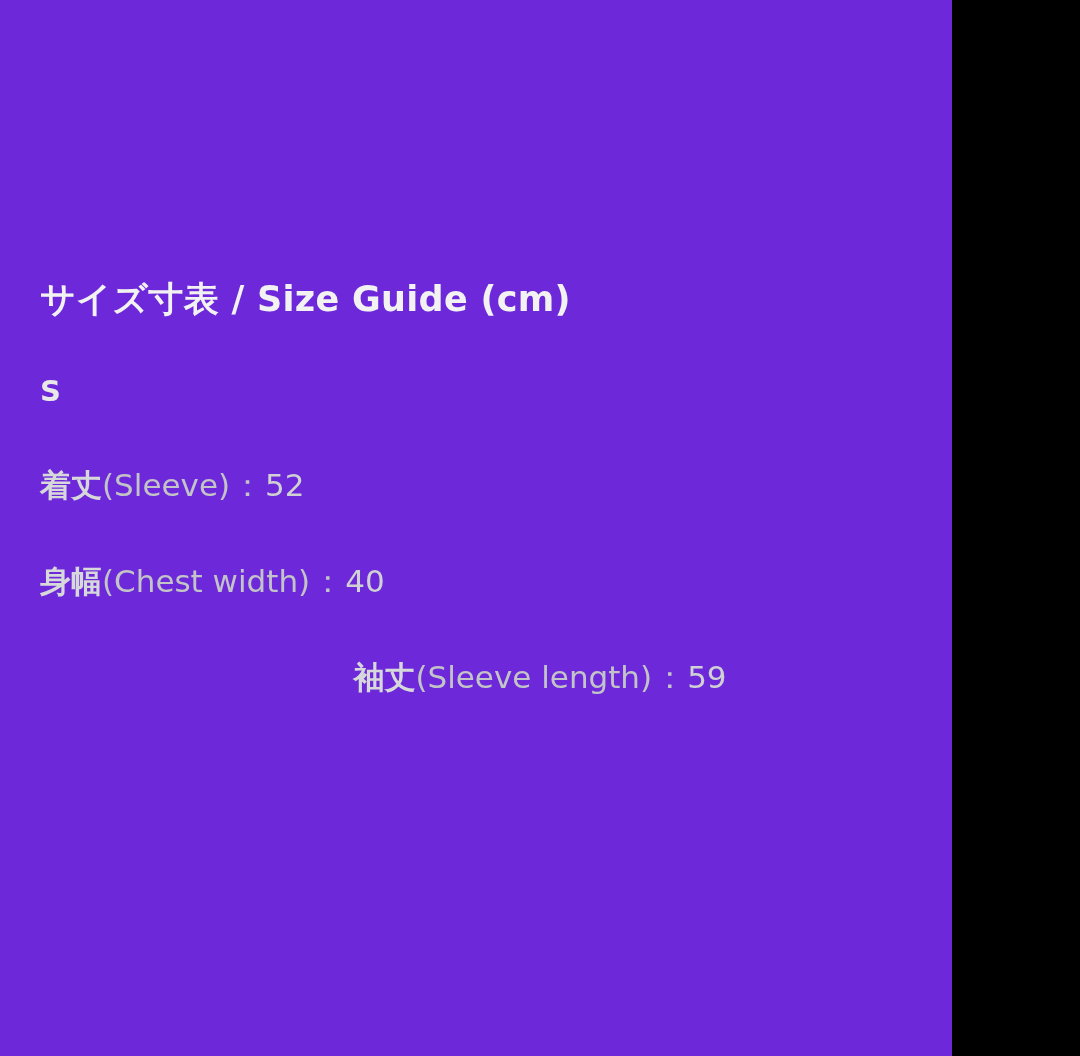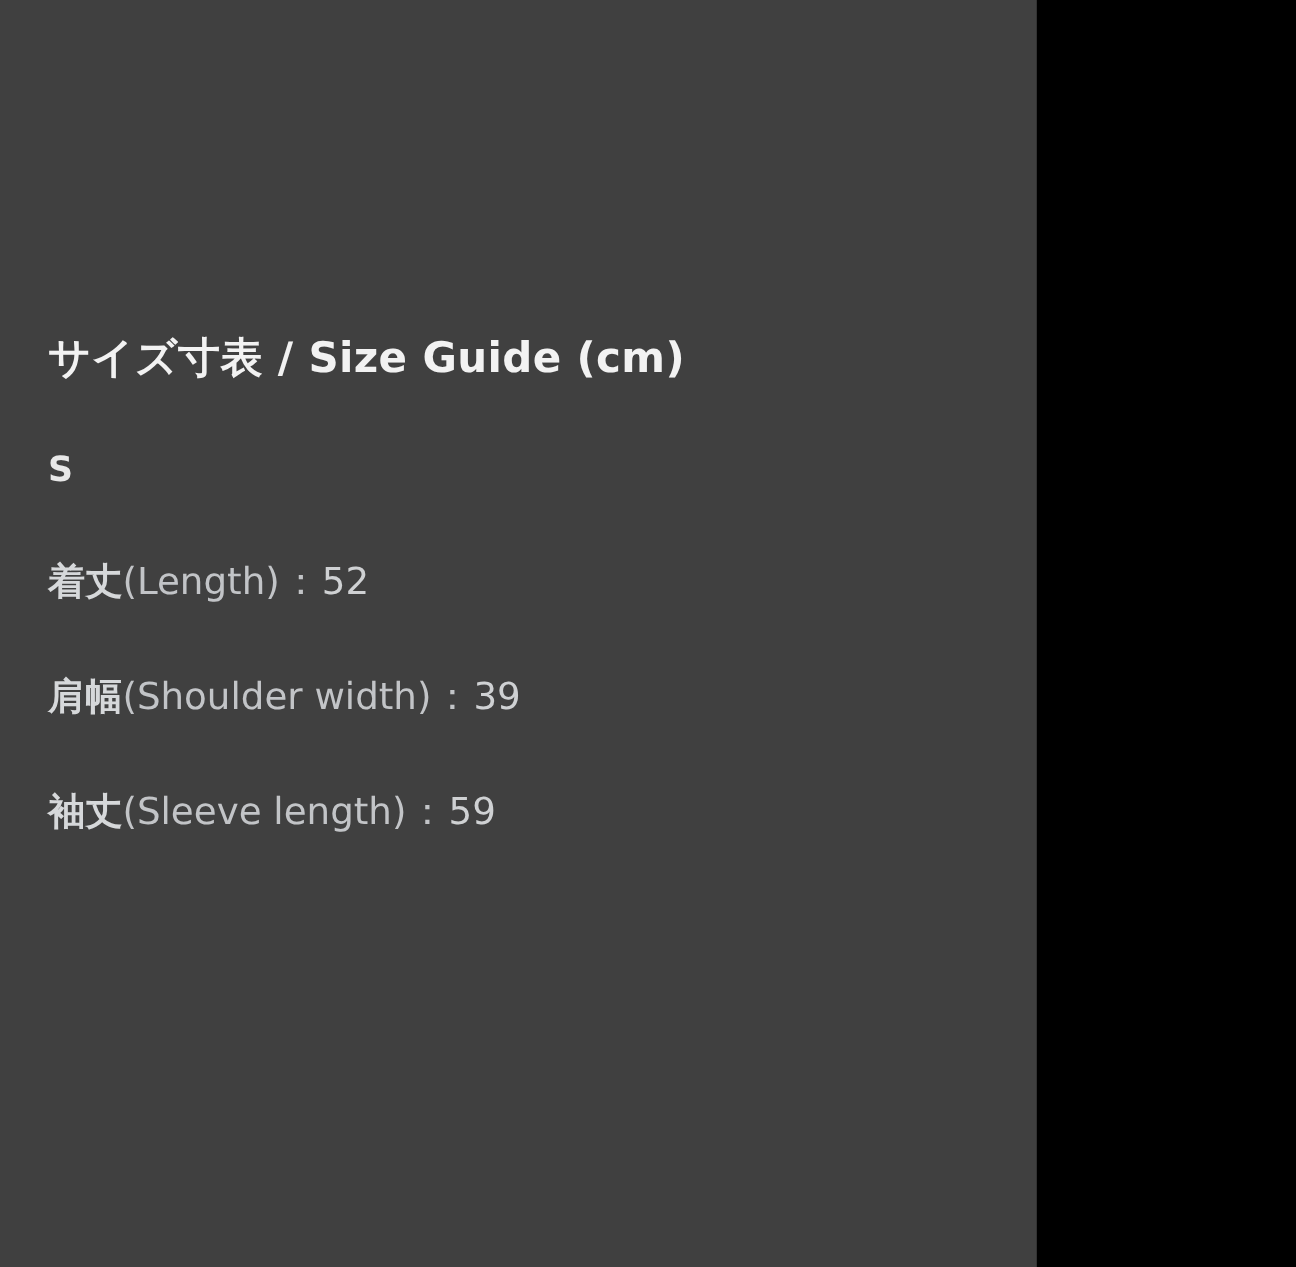--- a/index.html
+++ b/index.html
@@ -8,23 +8,23 @@
   }
   body {
     width: 1080px;
     height: 1056px;
     background: #000000;
     font-family: "DejaVu Sans", "Liberation Sans", sans-serif;
     overflow: hidden;
   }
   .page {
     position: relative;
-    width: 864px;
+    width: 952px;
     height: 1056px;
-    background: #404040;
+    background: #6d28d9;
     box-sizing: border-box;
   }
   .content {
     position: absolute;
     left: 40px;
     top: 278px;
     width: 1000px;
   }
   .size-title {
     font-size: 35px;
@@ -45,20 +45,21 @@
   .measure-row {
     font-size: 31px;
     font-weight: 400;
     color: #c9cbcd;
     line-height: 1.2;
     margin: 0 0 59px 0;
     white-space: nowrap;
   }
   .measure-row:last-child {
     margin-bottom: 16px;
+    text-align: center;
   }
   .measure-row .jp {
     color: #d6d8da;
     font-weight: bold;
   }
   .measure-row .en {
     color: #c2c4c7;
   }
   .measure-row .sep {
     color: #c2c4c7;
@@ -72,26 +73,26 @@
 <body>
 
 <div class="page">
   <div class="content">
 
     <h1 class="size-title">サイズ寸表 / Size Guide (cm)</h1>
 
     <div class="size-label">S</div>
 
     <div class="measure-row">
-      <span class="jp">着丈</span><span class="en">(Length)</span><span class="sep">：</span><span class="val">52</span>
+      <span class="jp">着丈</span><span class="en">(Sleeve)</span><span class="sep">：</span><span class="val">52</span>
     </div>
 
+    <div class="measure-row">
+      <span class="jp">身幅</span><span class="en">(Chest width)</span><span class="sep">：</span><span class="val">40</span>
+    </div>
 
-    <div class="measure-row">
-      <span class="jp">肩幅</span><span class="en">(Shoulder width)</span><span class="sep">：</span><span class="val">39</span>
-    </div>
 
     <div class="measure-row">
       <span class="jp">袖丈</span><span class="en">(Sleeve length)</span><span class="sep">：</span><span class="val">59</span>
     </div>
 
   </div>
 </div>
 
 </body></html>

